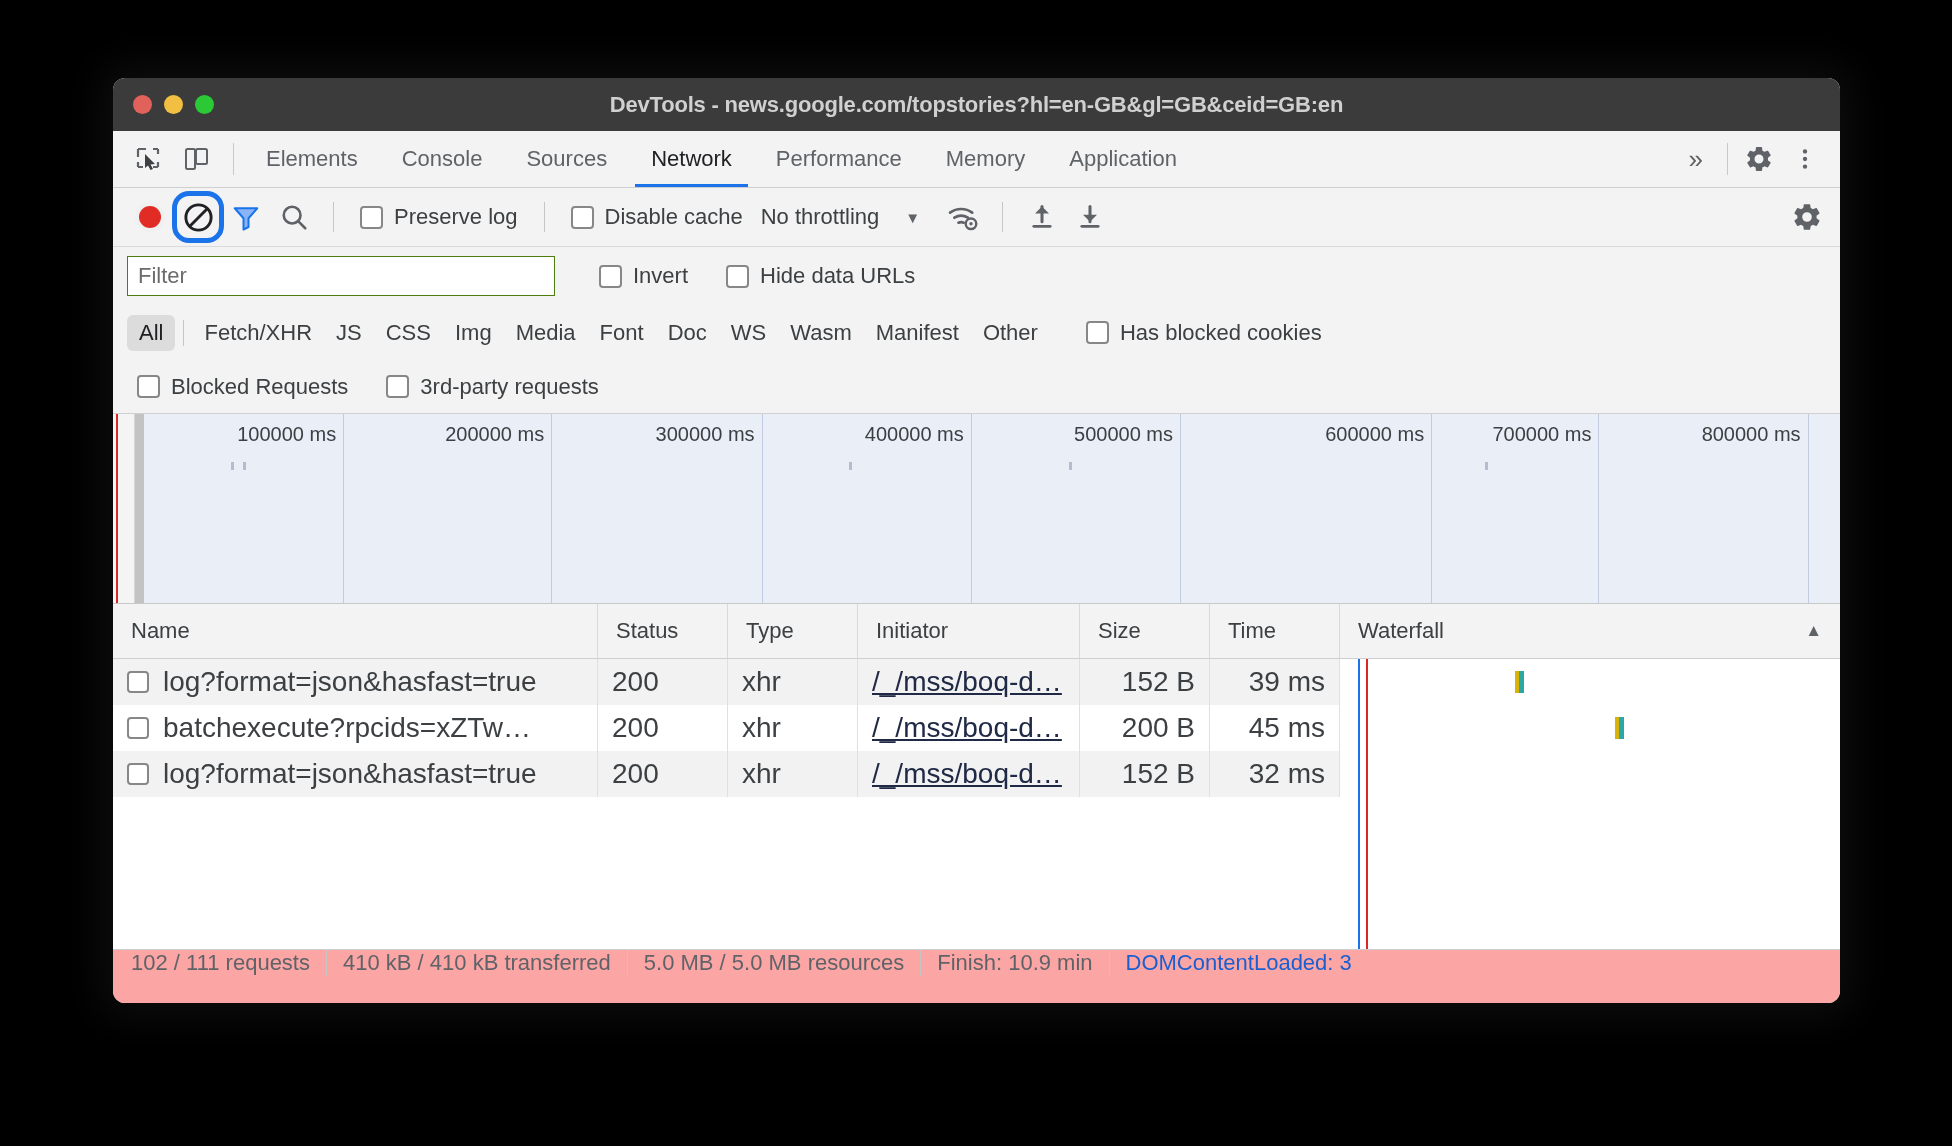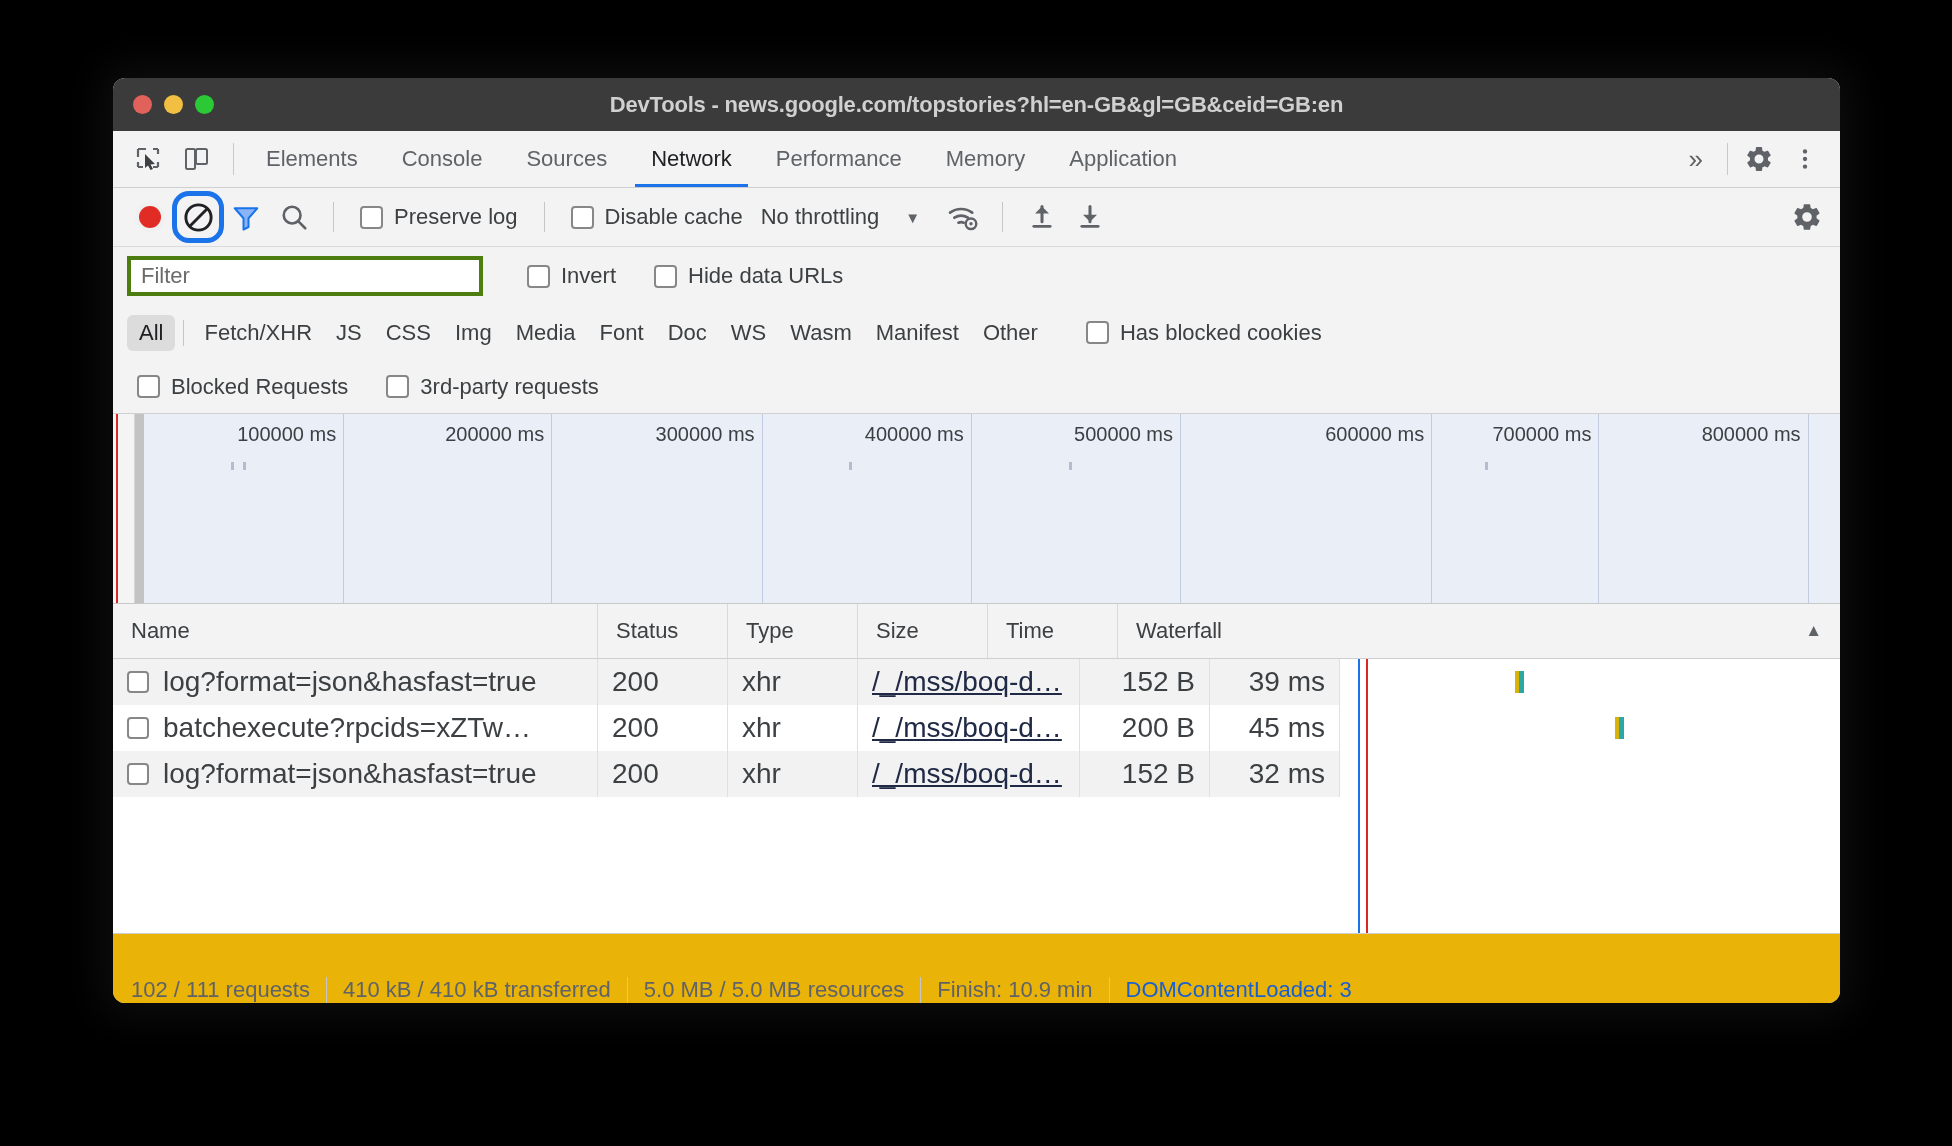--- a/index.html
+++ b/index.html
@@ -124,23 +124,23 @@
   
   #filter-bar {
     height: 58px;
     background: #f3f3f3;
     display: flex; align-items: center;
     padding: 0 14px;
     gap: 0;
     flex: 0 0 auto;
   }
   #filter-input {
-    width: 356px; height: 40px;
+    width: 428px; height: 40px;
     background: #fff;
-    border: 4px solid #4d7c0f;
+    border: 1px solid #4d7c0f;
     font-size: 22px; color: #5f6368;
     padding: 4px 10px;
     outline: none;
     font-family: "Liberation Sans", sans-serif;
   }
   #filter-input::placeholder { color: #6b6b6b; }
 
   
   #type-bar {
     height: 55px;
@@ -253,24 +253,24 @@
   }
   .wf-bar { position: absolute; top: 12px; width: 7px; height: 22px; }
   #wf-band {
     position: absolute; top: 0; bottom: 0;
     background: #fff;
   }
   .wf-vline { position: absolute; top: 0; bottom: 0; width: 2px; }
 
   
   #statusbar {
-    height: 70px;
-    background: #eab308;
+    height: 54px;
+    background: #fca5a5;
     border-top: 1px solid #cfcfcf;
-    display: flex; align-items: flex-end;
+    display: flex; align-items: flex-start;
     padding: 0 14px;
     flex: 0 0 auto;
     overflow: hidden;
   }
   .status-item { font-size: 22px; color: #5f6368; padding: 0 16px; white-space: nowrap; }
   .status-item:first-child { padding-left: 4px; }
   .status-sep { width: 1px; height: 26px; background: #c6c6c6; }
   .status-item.link { color: #1a5fd0; }
 </style>
 </head>
@@ -511,20 +511,23 @@
     <div id="thead">
         <div class="th" style="width: 485px;">
           <span>Name</span>
         </div>
         <div class="th" style="width: 130px;">
           <span>Status</span>
         </div>
         <div class="th" style="width: 130px;">
           <span>Type</span>
         </div>
+        <div class="th" style="width: 222px;">
+          <span>Initiator</span>
+        </div>
         <div class="th" style="width: 130px; text-align: center;">
           <span>Size</span>
         </div>
         <div class="th" style="width: 130px;">
           <span>Time</span>
         </div>
         <div class="th sorted" style="flex: 1 1 auto; border-right: none;">
           <span>Waterfall</span>
           <span class="sort-arrow">▲</span>
         </div>

